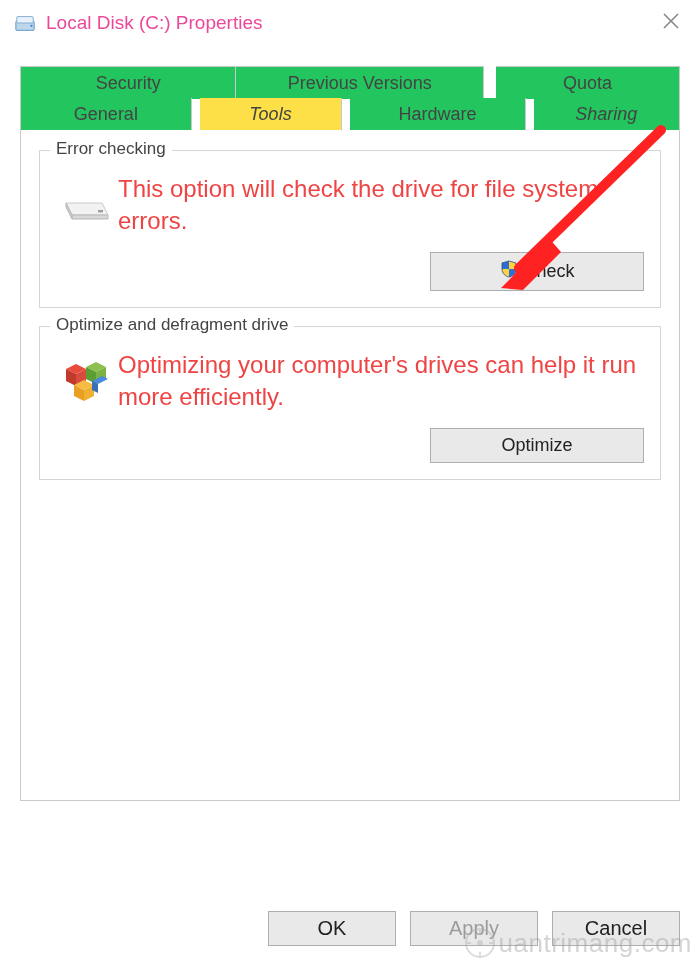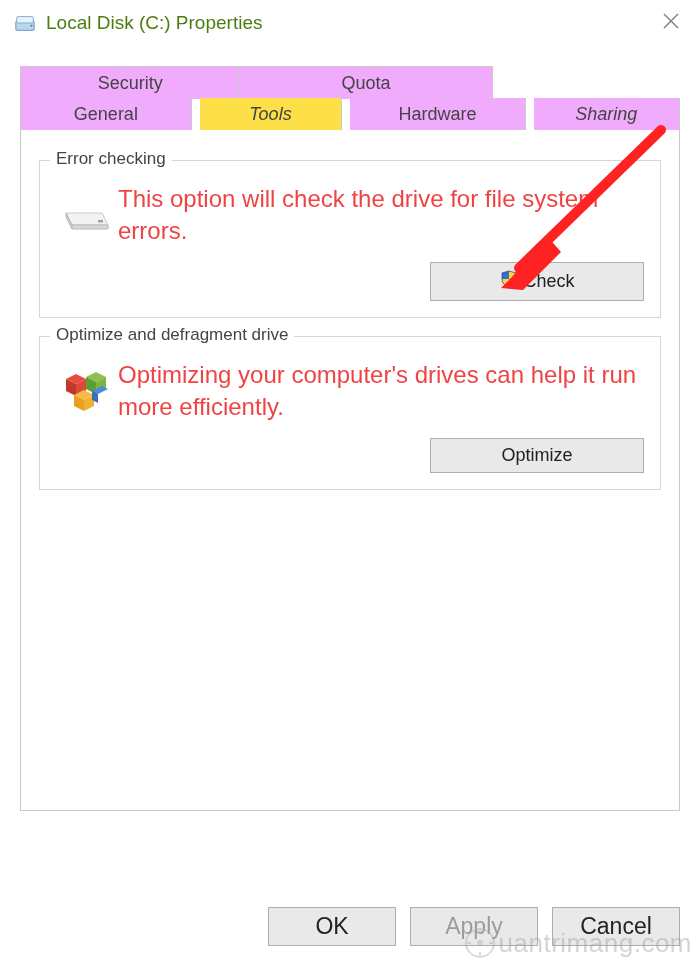--- a/index.html
+++ b/index.html
@@ -12,35 +12,35 @@
   position: relative;
   color: #333;
 }
 .titlebar {
   display: flex;
   align-items: center;
   padding: 8px 14px 10px 14px;
   height: 48px;
 }
 .titlebar .icon-slot { width: 28px; display: flex; align-items: center; }
-.titlebar .title { flex: 1; color: #4d7c0f; font-size: 19px; padding-left: 4px; }
+.titlebar .title { flex: 1; color: #ec4899; font-size: 19px; padding-left: 4px; }
 .titlebar .close { color: #888; font-size: 22px; font-weight: 300; padding: 0 6px; cursor: pointer; }
 
 .dialog-body {
   padding: 18px 20px 0 20px;
 }
 
 .tabs {
   display: flex;
   flex-wrap: wrap;
   position: relative;
 }
 .tab {
   border: 1px solid #c9c9c9;
-  background: #f0abfc;
+  background: #22c55e;
   text-align: center;
   padding: 6px 0 5px 0;
   font-size: 18px;
   color: #444;
   cursor: pointer;
   position: relative;
 }
 .tab-row1 .tab { border-bottom: none; }
 .tab-row1 { display: flex; width: 100%; }
 .tab-row2 { display: flex; width: 100%; }
@@ -69,21 +69,20 @@
   background: #fff;
   position: relative;
   z-index: 1;
   min-height: 640px;
 }
 
 .group {
   border: 1px solid #d5d5d5;
   position: relative;
   padding: 22px 16px 16px 16px;
-  margin-top: 10px;
 }
 .group + .group { margin-top: 18px; }
 .group-title {
   position: absolute;
   top: -12px;
   left: 10px;
   background: #fff;
   padding: 0 6px;
   font-size: 17px;
   color: #444;
@@ -107,21 +106,21 @@
 .btn.wide { width: 214px; }
 .btn .shield { margin-right: 4px; }
 
 .footer {
   position: absolute;
   bottom: 22px;
   right: 20px;
   display: flex;
   gap: 14px;
 }
-.footer .btn { width: 128px; padding: 5px 0; font-size: 23px; }
+.footer .btn { width: 128px; padding: 5px 0; font-size: 20px; }
 .footer .btn.disabled { color: #9c9c9c; }
 
 .arrow-annotation {
   position: absolute;
   pointer-events: none;
   z-index: 50;
 }
 
 .watermark {
   position: absolute;
@@ -154,20 +153,21 @@
       <line x1="2" y1="2" x2="16" y2="16" stroke="#888" stroke-width="1.6"></line>
       <line x1="16" y1="2" x2="2" y2="16" stroke="#888" stroke-width="1.6"></line>
     </svg>
   </span>
 </div>
 
 <div class="dialog-body">
   <div class="tabs">
     <div class="tab-row1">
       <div class="tab">Security</div>
+      <div class="tab">Previous Versions</div>
       <div class="tab">Quota</div>
     </div>
     <div class="tab-row2">
       <div class="tab">General</div>
       <div class="tab active">Tools</div>
       <div class="tab">Hardware</div>
       <div class="tab">Sharing</div>
     </div>
   </div>
 

